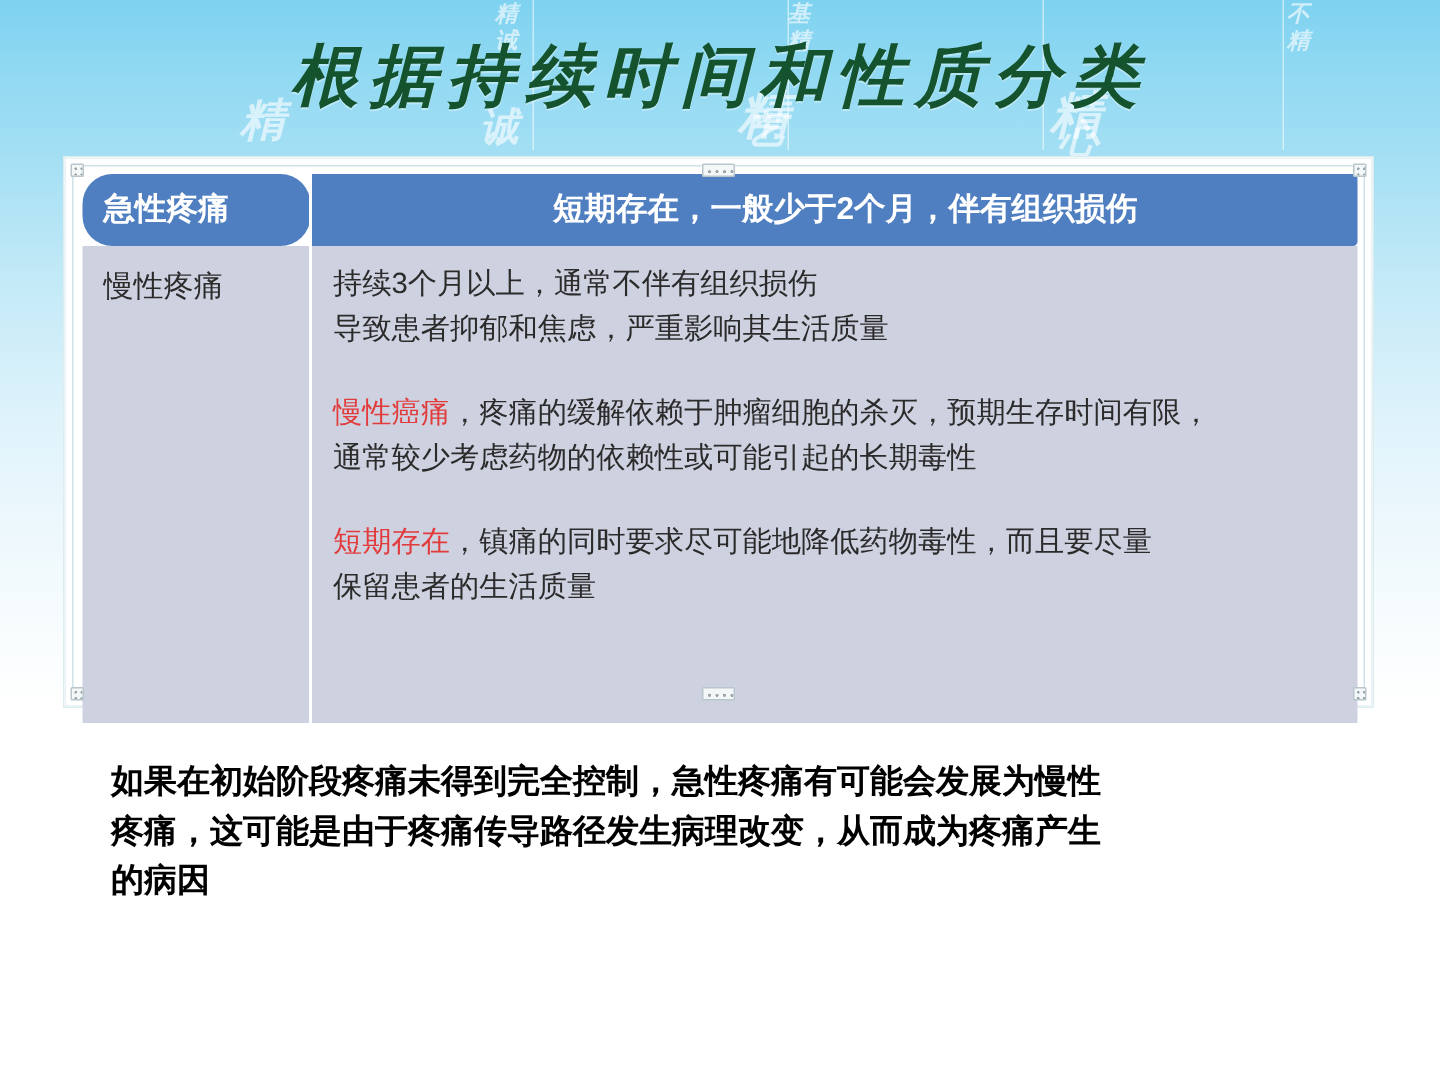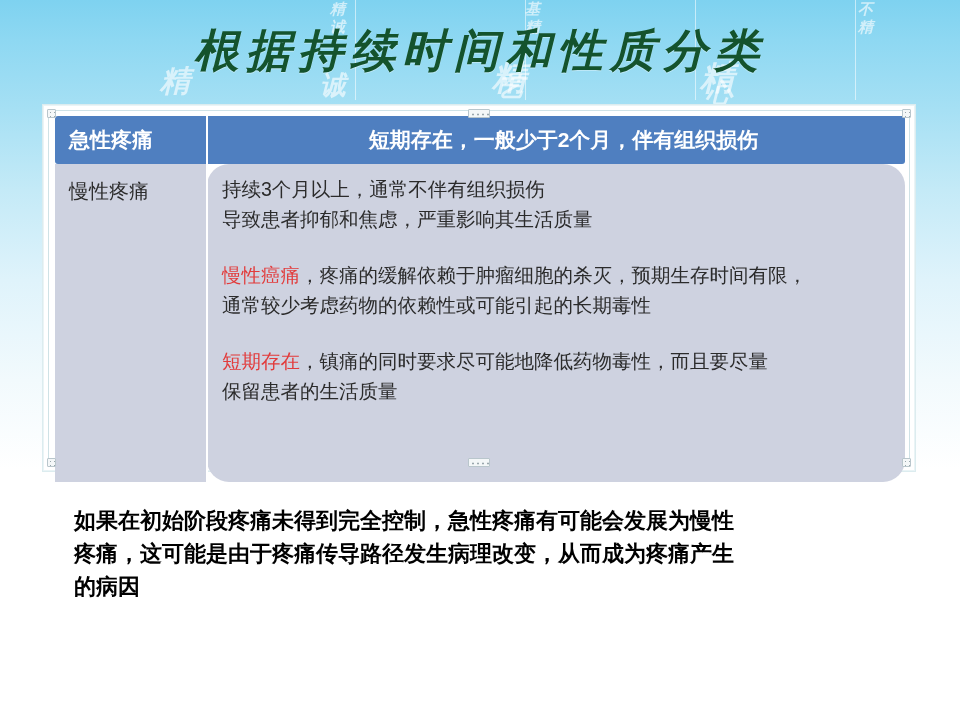--- a/index.html
+++ b/index.html
@@ -153,20 +153,21 @@
     height: 48px;
     line-height: 48px;
     padding-left: 14px !important;
     white-space: nowrap;
     overflow: visible;
   }
   .hdr-cell.first {
     border-top-left-radius: 3px;
     border-bottom-left-radius: 3px;
     border-right: 2px solid #ffffff;
+    border-radius: 20px;
   }
   .hdr-cell.last {
     border-top-right-radius: 3px;
     border-bottom-right-radius: 3px;
     text-align: center;
   }
 
   .body-cell {
     background: #ced2e0;
     color: #2b2b2b;
@@ -177,21 +178,20 @@
     margin-left: 36px;
   }
   .body-cell.first {
     border-right: 2px solid #ffffff;
     font-size: 20px;
     padding-top: 12px !important;
     white-space: nowrap;
   }
   .body-cell.last {
     position: relative;
-    border-radius: 22px;
   }
   .body-text {
     width: 730px;
     white-space: nowrap;
   }
   .para-gap { height: 26px; }
   .redkey { color: #e23b3b; }
 
   
   #bottom-note {

